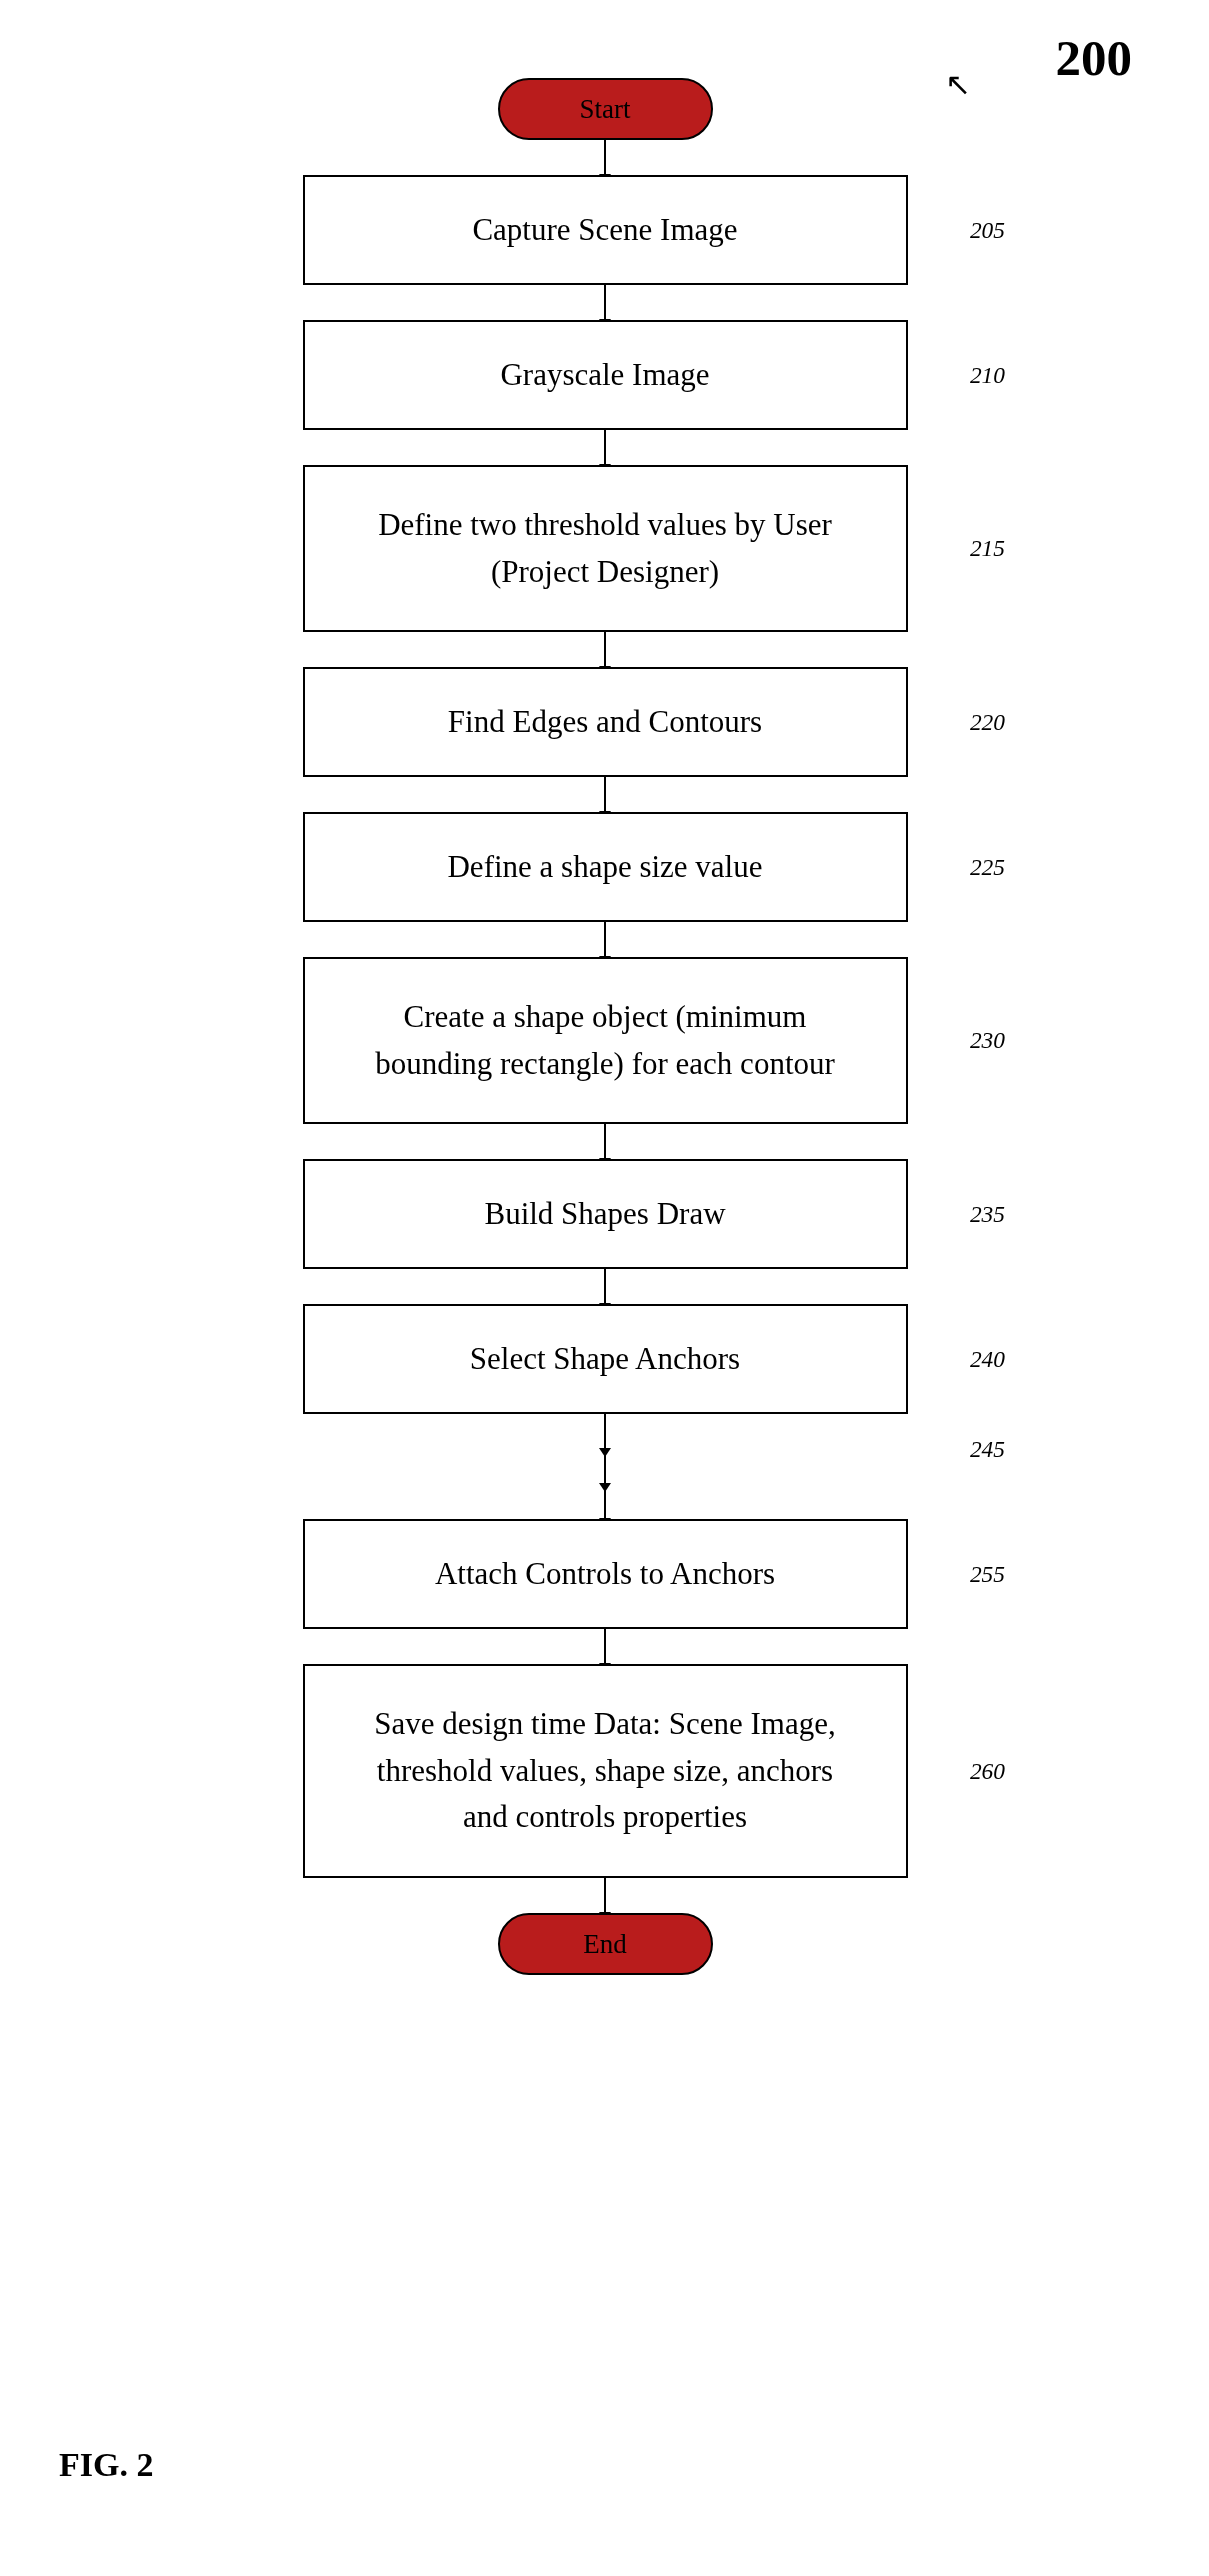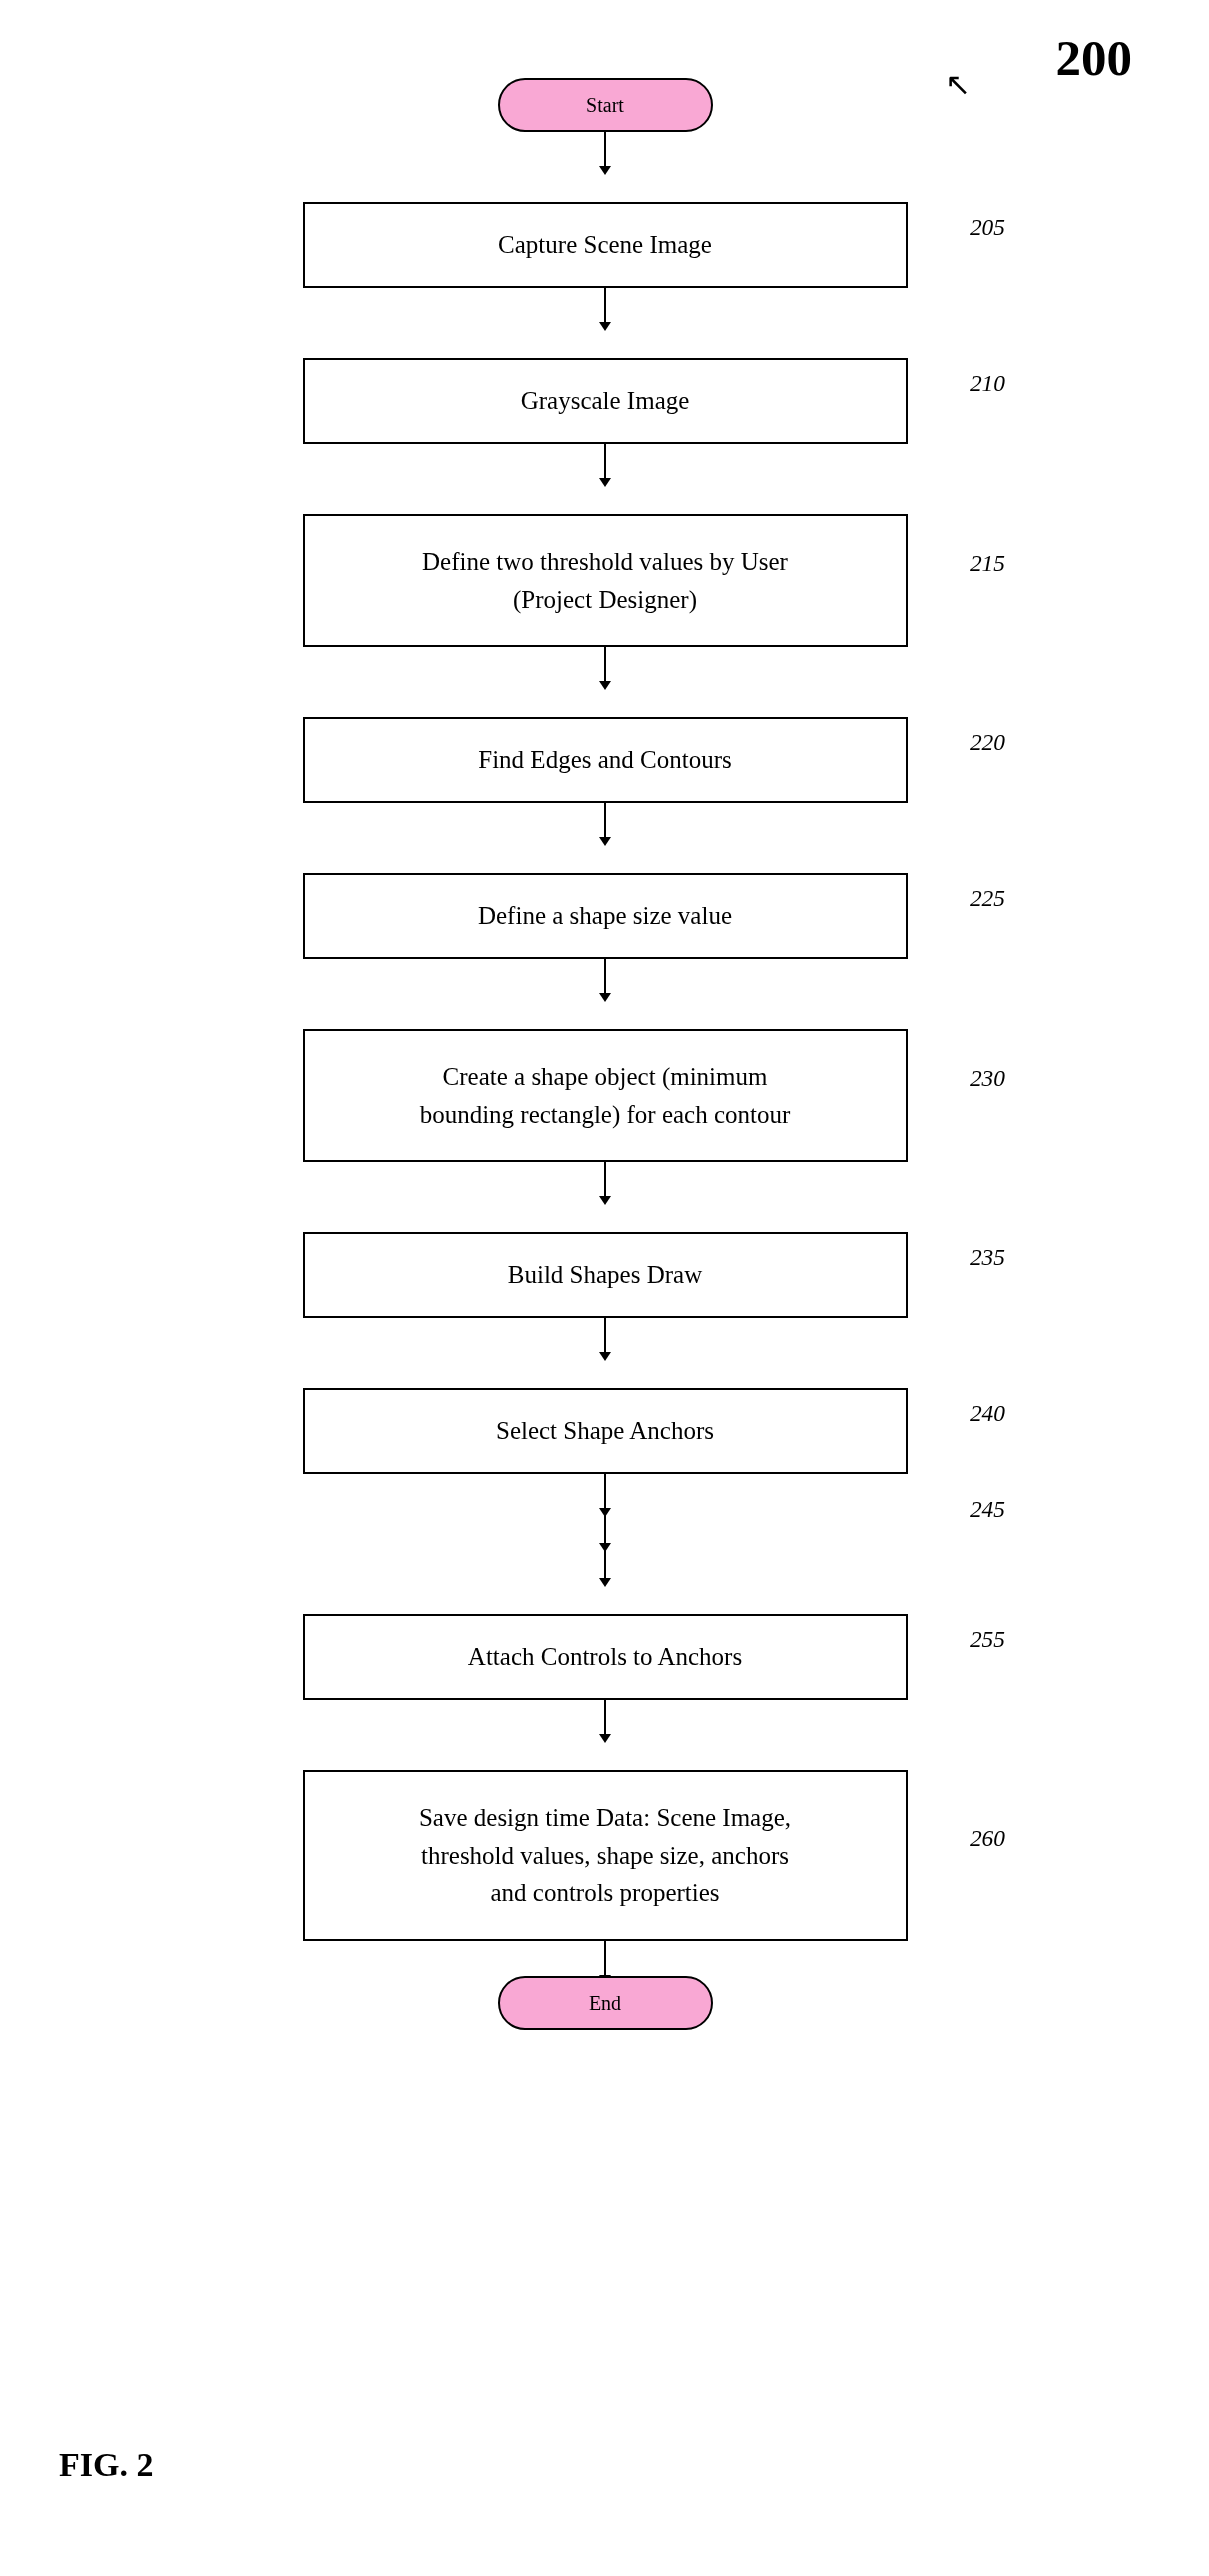--- a/index.html
+++ b/index.html
@@ -40,33 +40,32 @@
       transform: translateX(-50%);
       border-left: 6.8px solid transparent;
       border-right: 6.8px solid transparent;
       border-top: 9.8px solid #000;
     }
     
     .start-end {
       border: 2px solid #000;
       border-radius: 39px;
       padding: 13.7px 59px;
-      font-size: 20px;
-      background: #f9a8d4;
+      font-size: 27px;
+      background: #b91c1c;
       text-align: center;
       min-width: 215px;
     }
     .process-box {
       border: 2px solid #000;
-      padding: 27px 29px;
-      font-size: 25px;
+      padding: 35px 29px;
+      font-size: 31px;
       background: #fff;
       text-align: center;
       width: 605px;
-      margin-top: 35px;
     }
     
     .step-row {
       display: flex;
       align-items: center;
       justify-content: center;
       position: relative;
       width: 100%;
     }
     .step-label {

